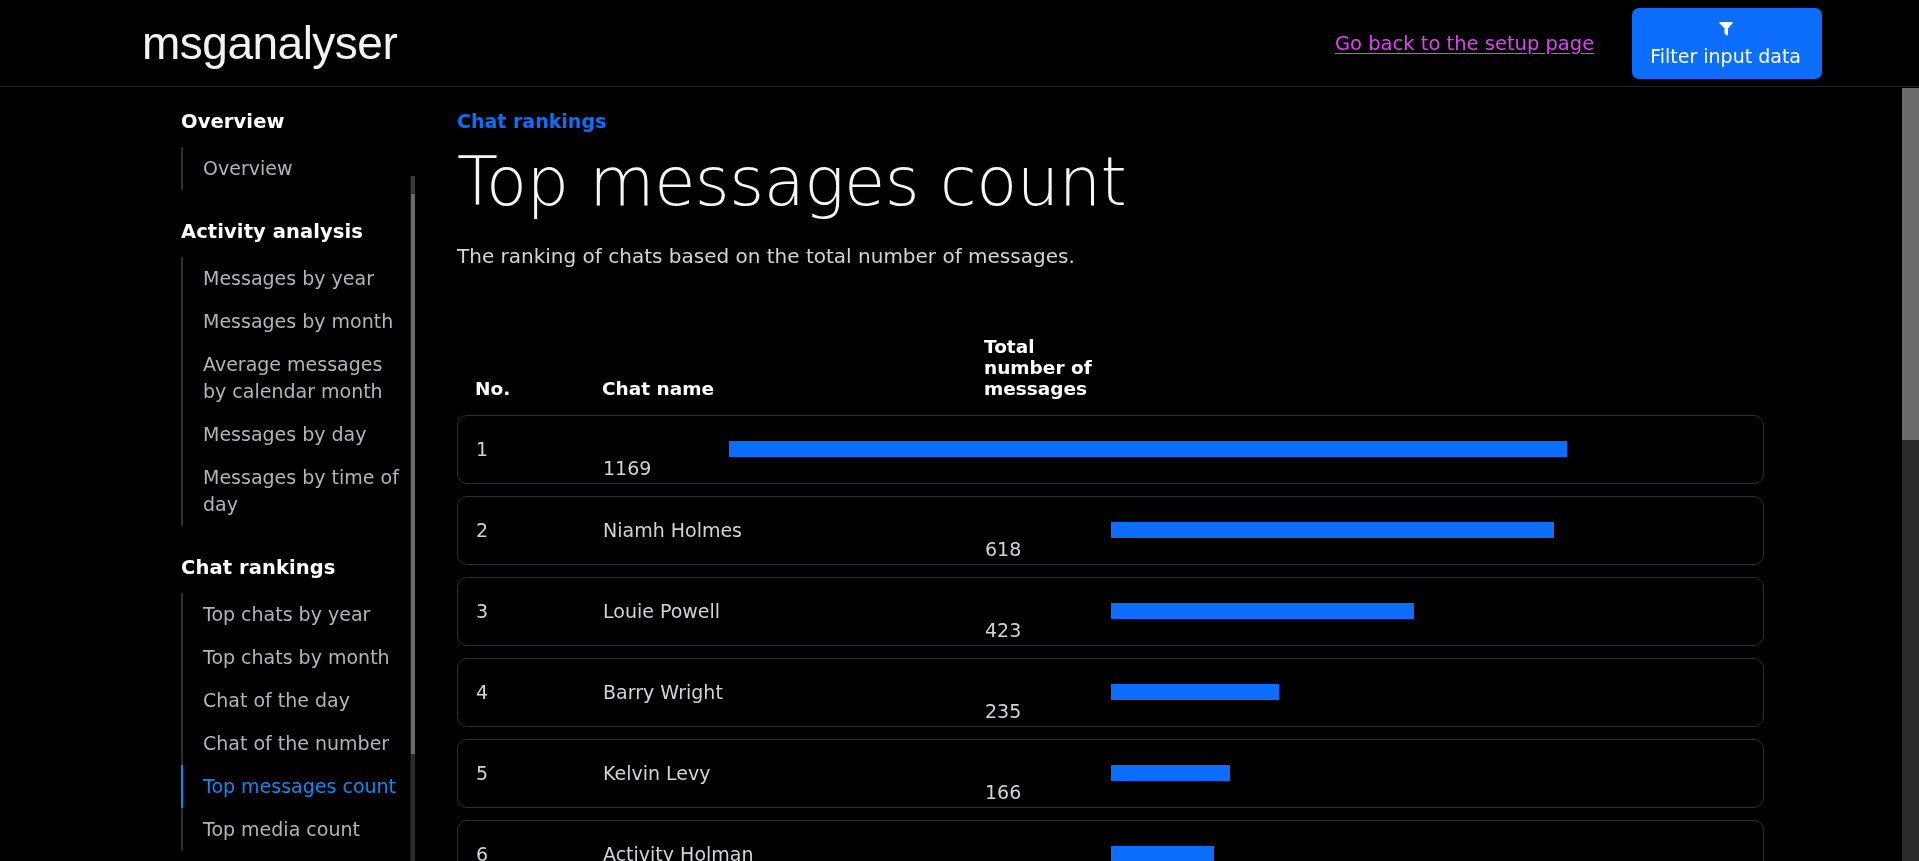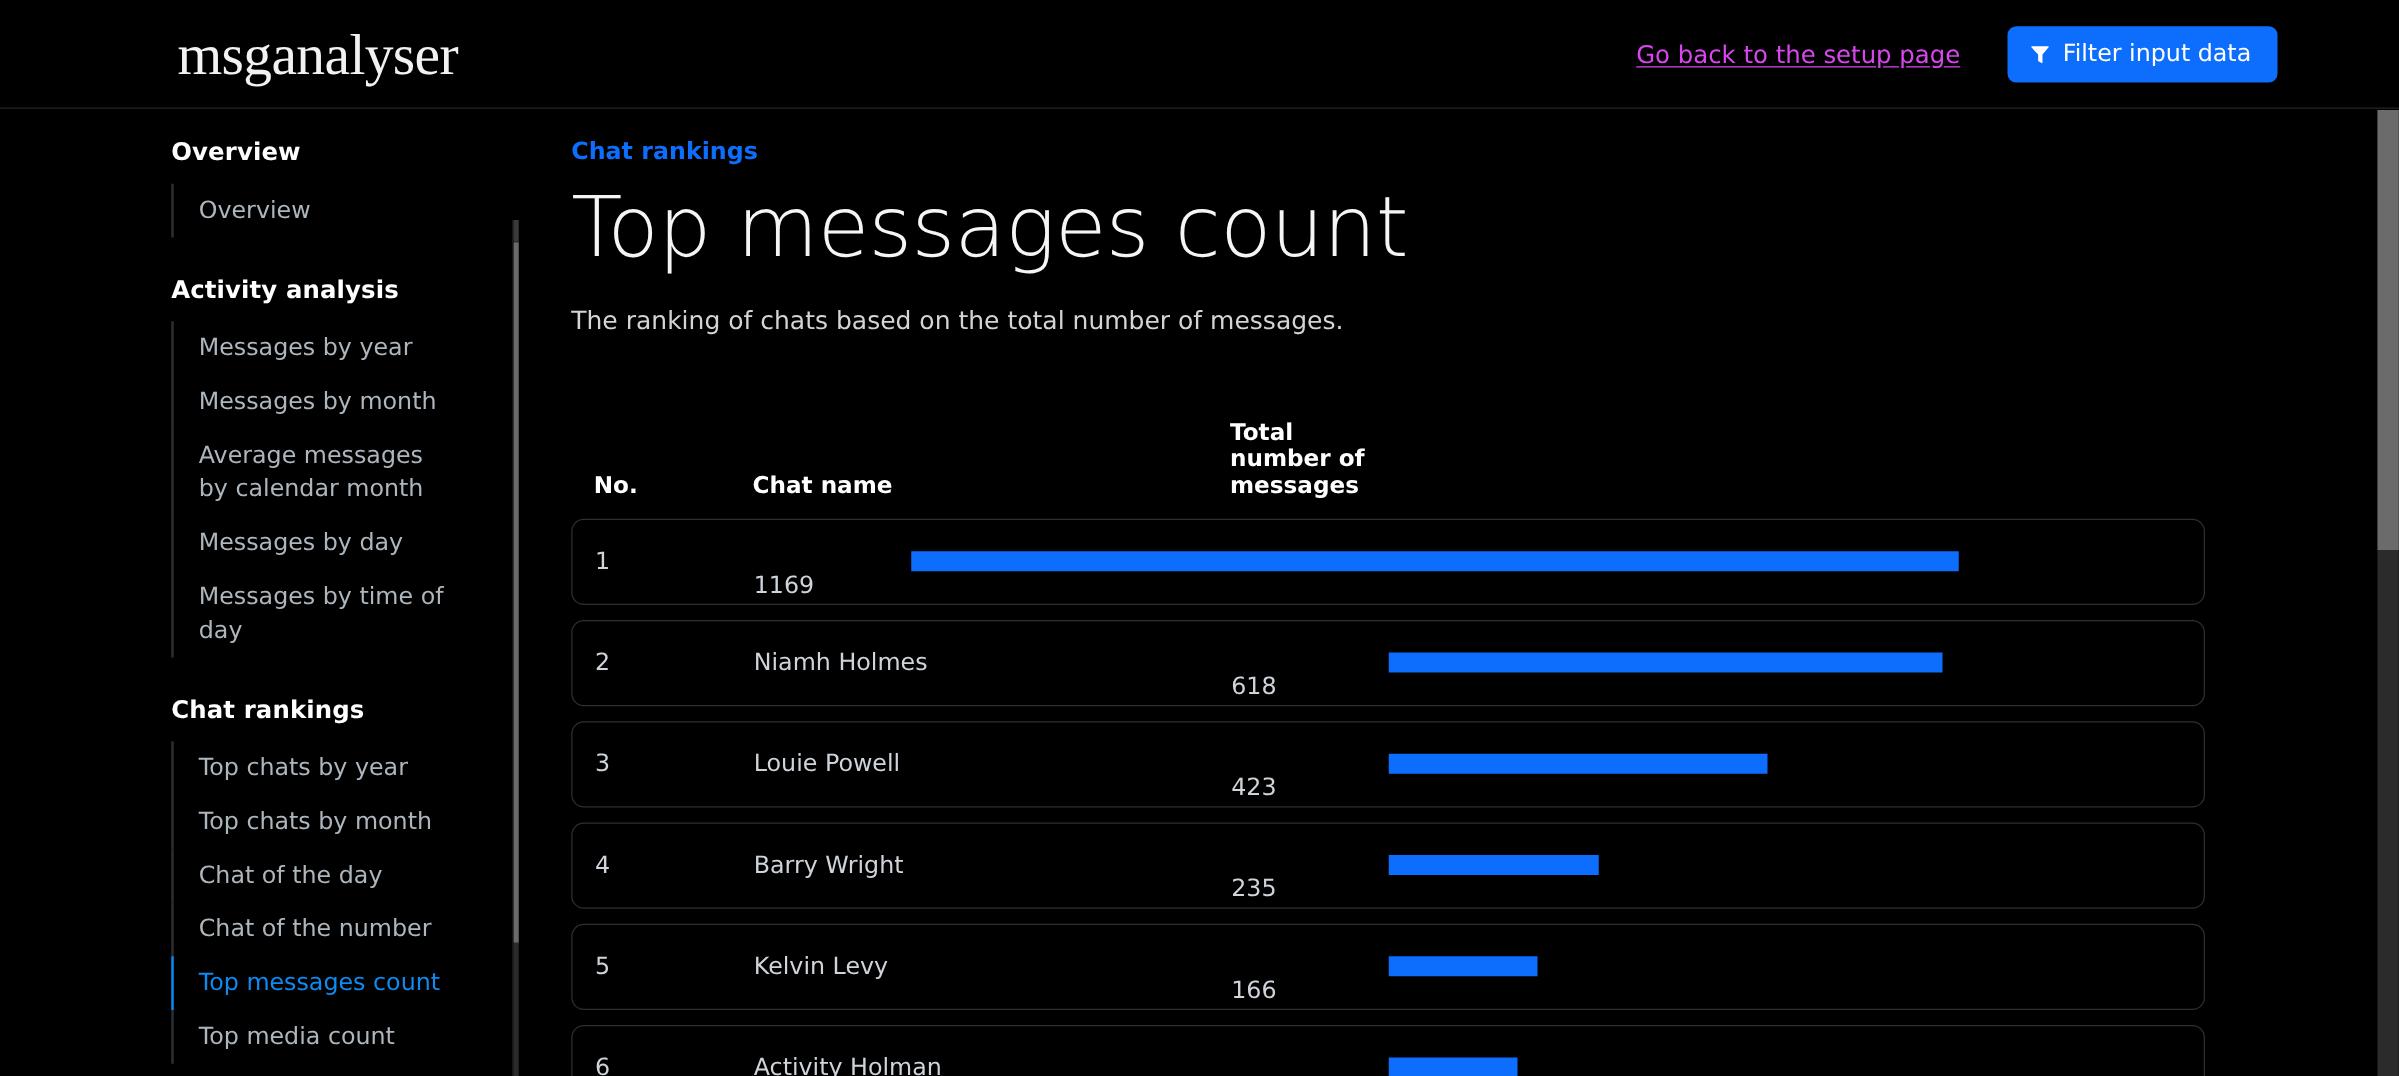--- a/index.html
+++ b/index.html
@@ -13,21 +13,21 @@
   
   .header {
     position: absolute; top: 0; left: 0;
     width: 1919px; height: 87px;
     background: #000;
     border-bottom: 1px solid #242424;
     display: flex; align-items: center;
   }
   .logo {
     margin-left: 142px;
-    font-family: Liberation Serif, serif;
+    font-family: Liberation Sans, sans-serif;
     font-weight: 300;
     font-size: 46px;
     color: #f2f2f2;
     letter-spacing: -0.5px;
     white-space: nowrap;
   }
   .header-right {
     margin-left: auto;
     margin-right: 97px;
     display: flex; align-items: center; gap: 38px;
@@ -44,30 +44,32 @@
     background: #0d6efd;
     color: #ffffff;
     border: none;
     border-radius: 7px;
     padding: 11px 21px 12px 18px;
     font-size: 19px;
     font-family: "DejaVu Sans", sans-serif;
     display: flex; align-items: center; gap: 10px;
     white-space: nowrap;
     cursor: pointer;
+    flex-direction: column;
   }
   .funnel { width: 16px; height: 16px; display: block; flex: 0 0 auto; }
 
   
   .sidebar {
     position: absolute; top: 88px; left: 0;
     width: 428px; height: 773px;
     background: #000;
     overflow: hidden;
     border-right: 1px solid #181818;
+    padding-left: 44px;
   }
   .sidebar-inner {
     padding: 22px 0 0 0;
     width: 400px;
   }
   .nav-group-title {
     color: #ffffff;
     font-weight: bold;
     font-size: 19.5px;
     padding: 0 0 0 137px;

